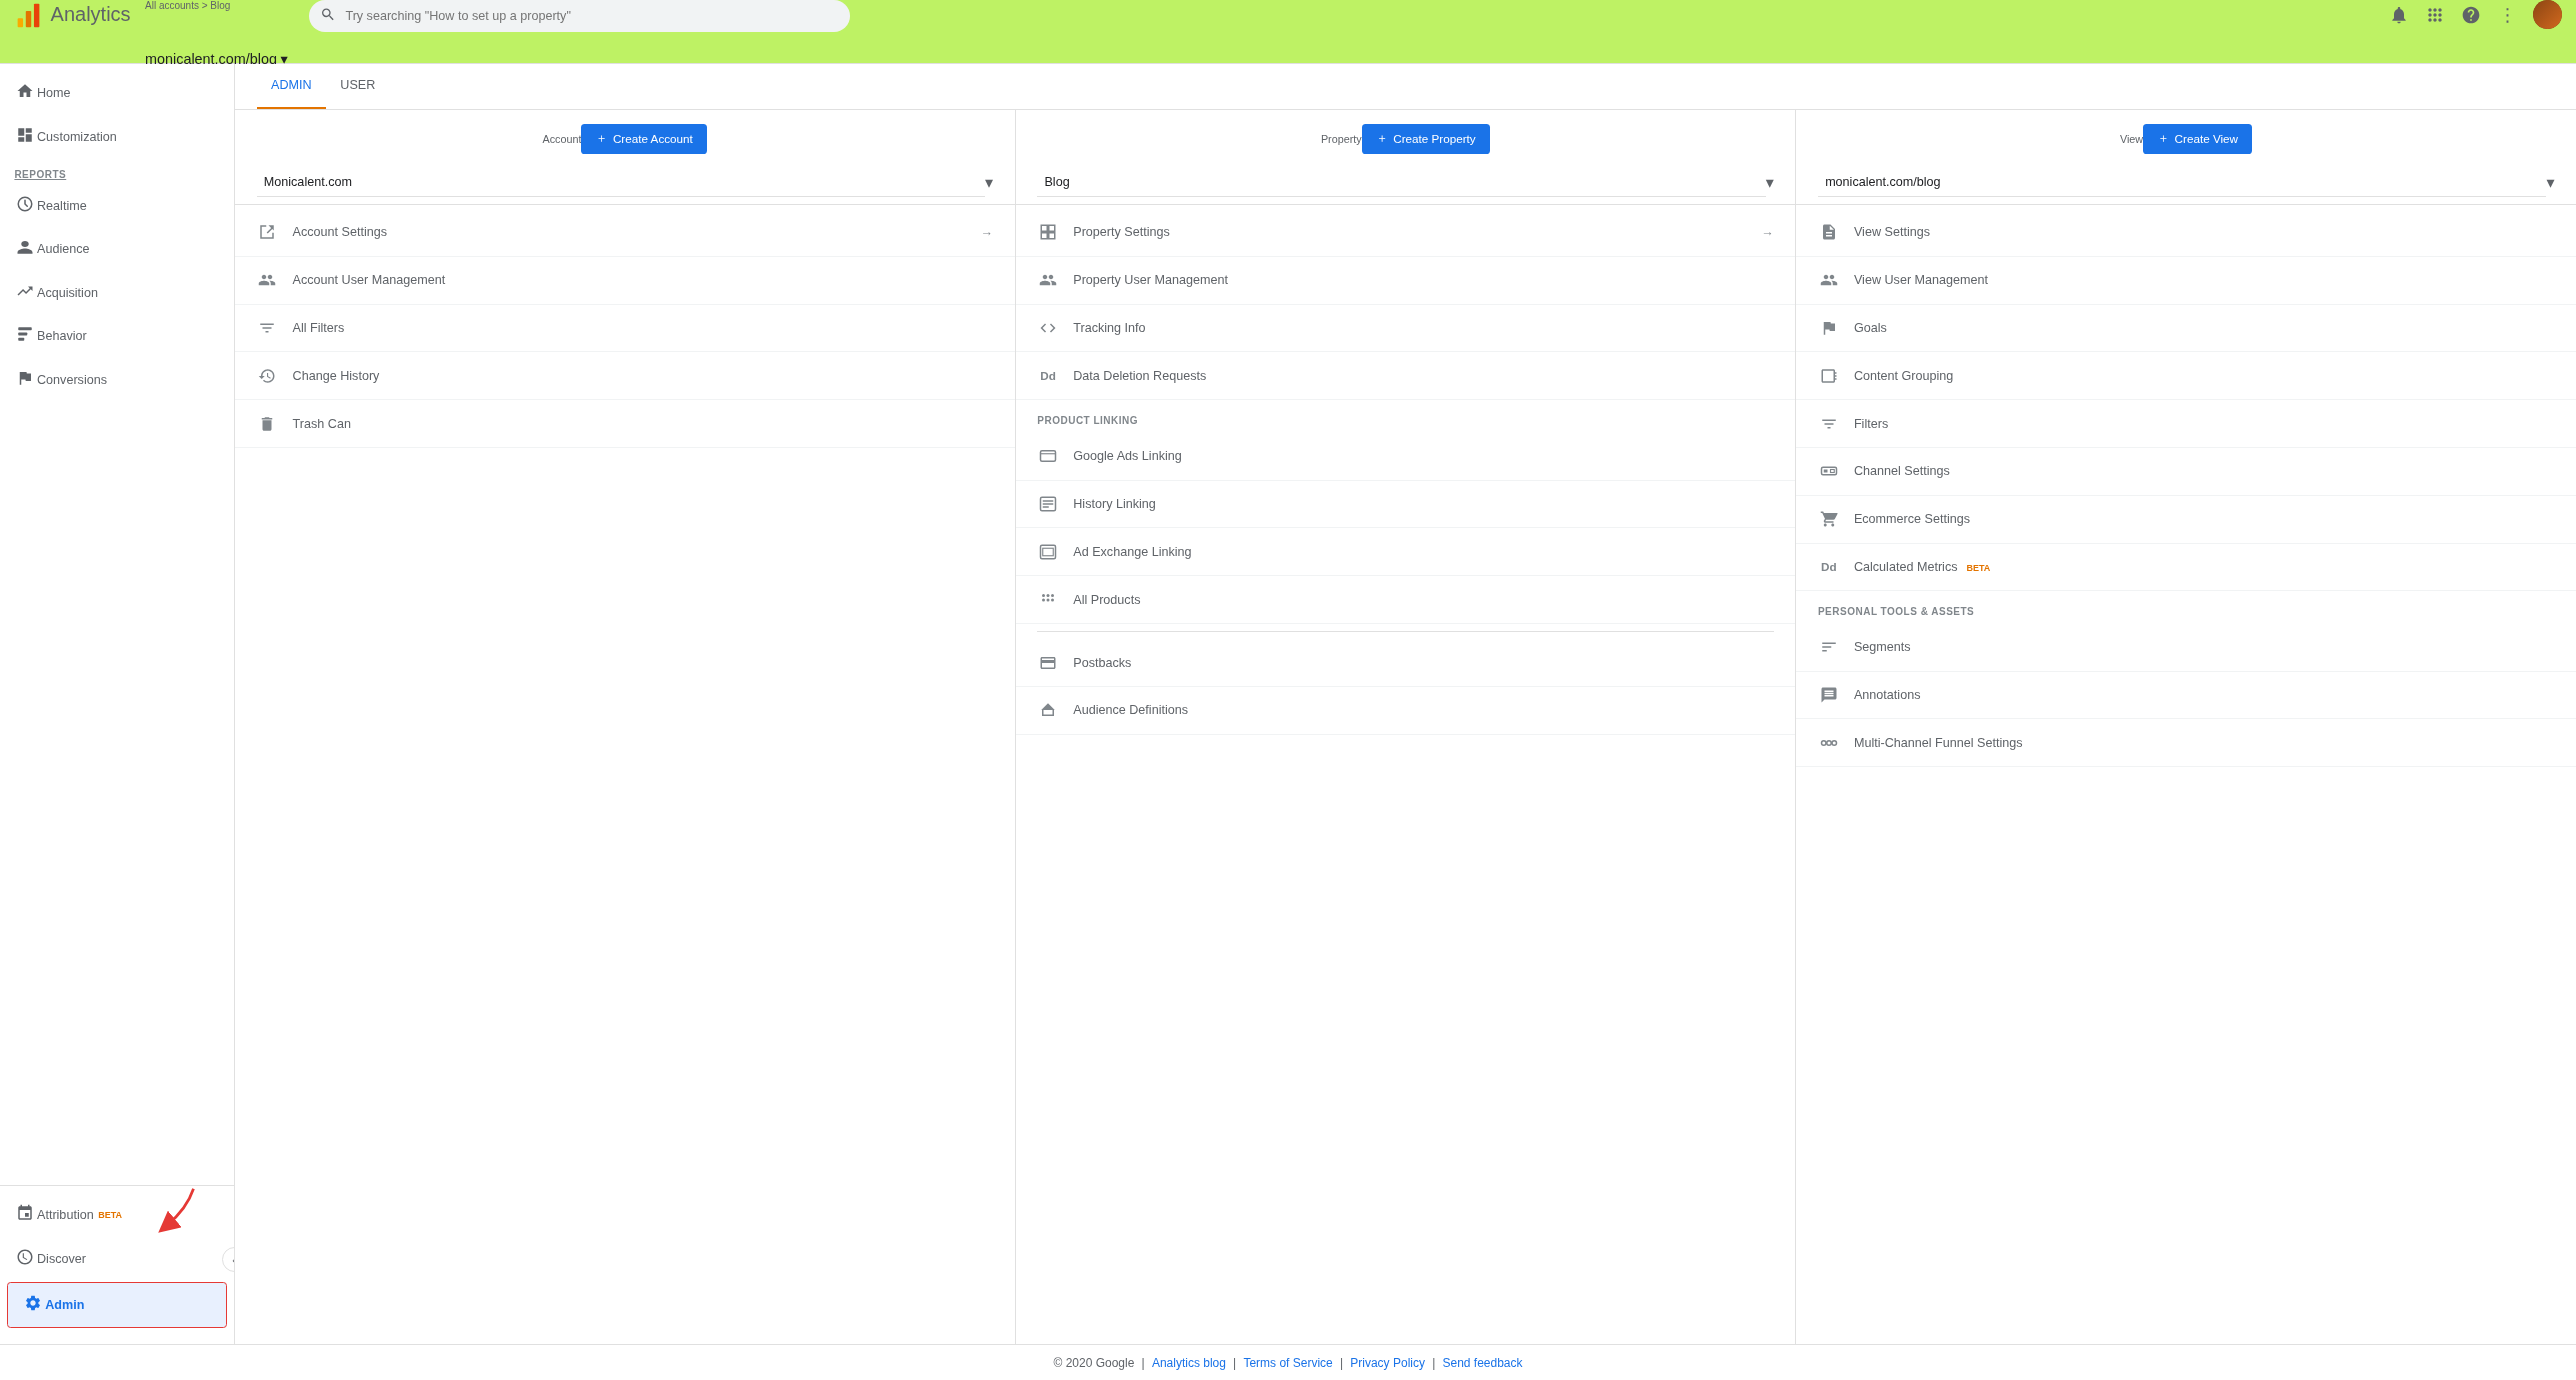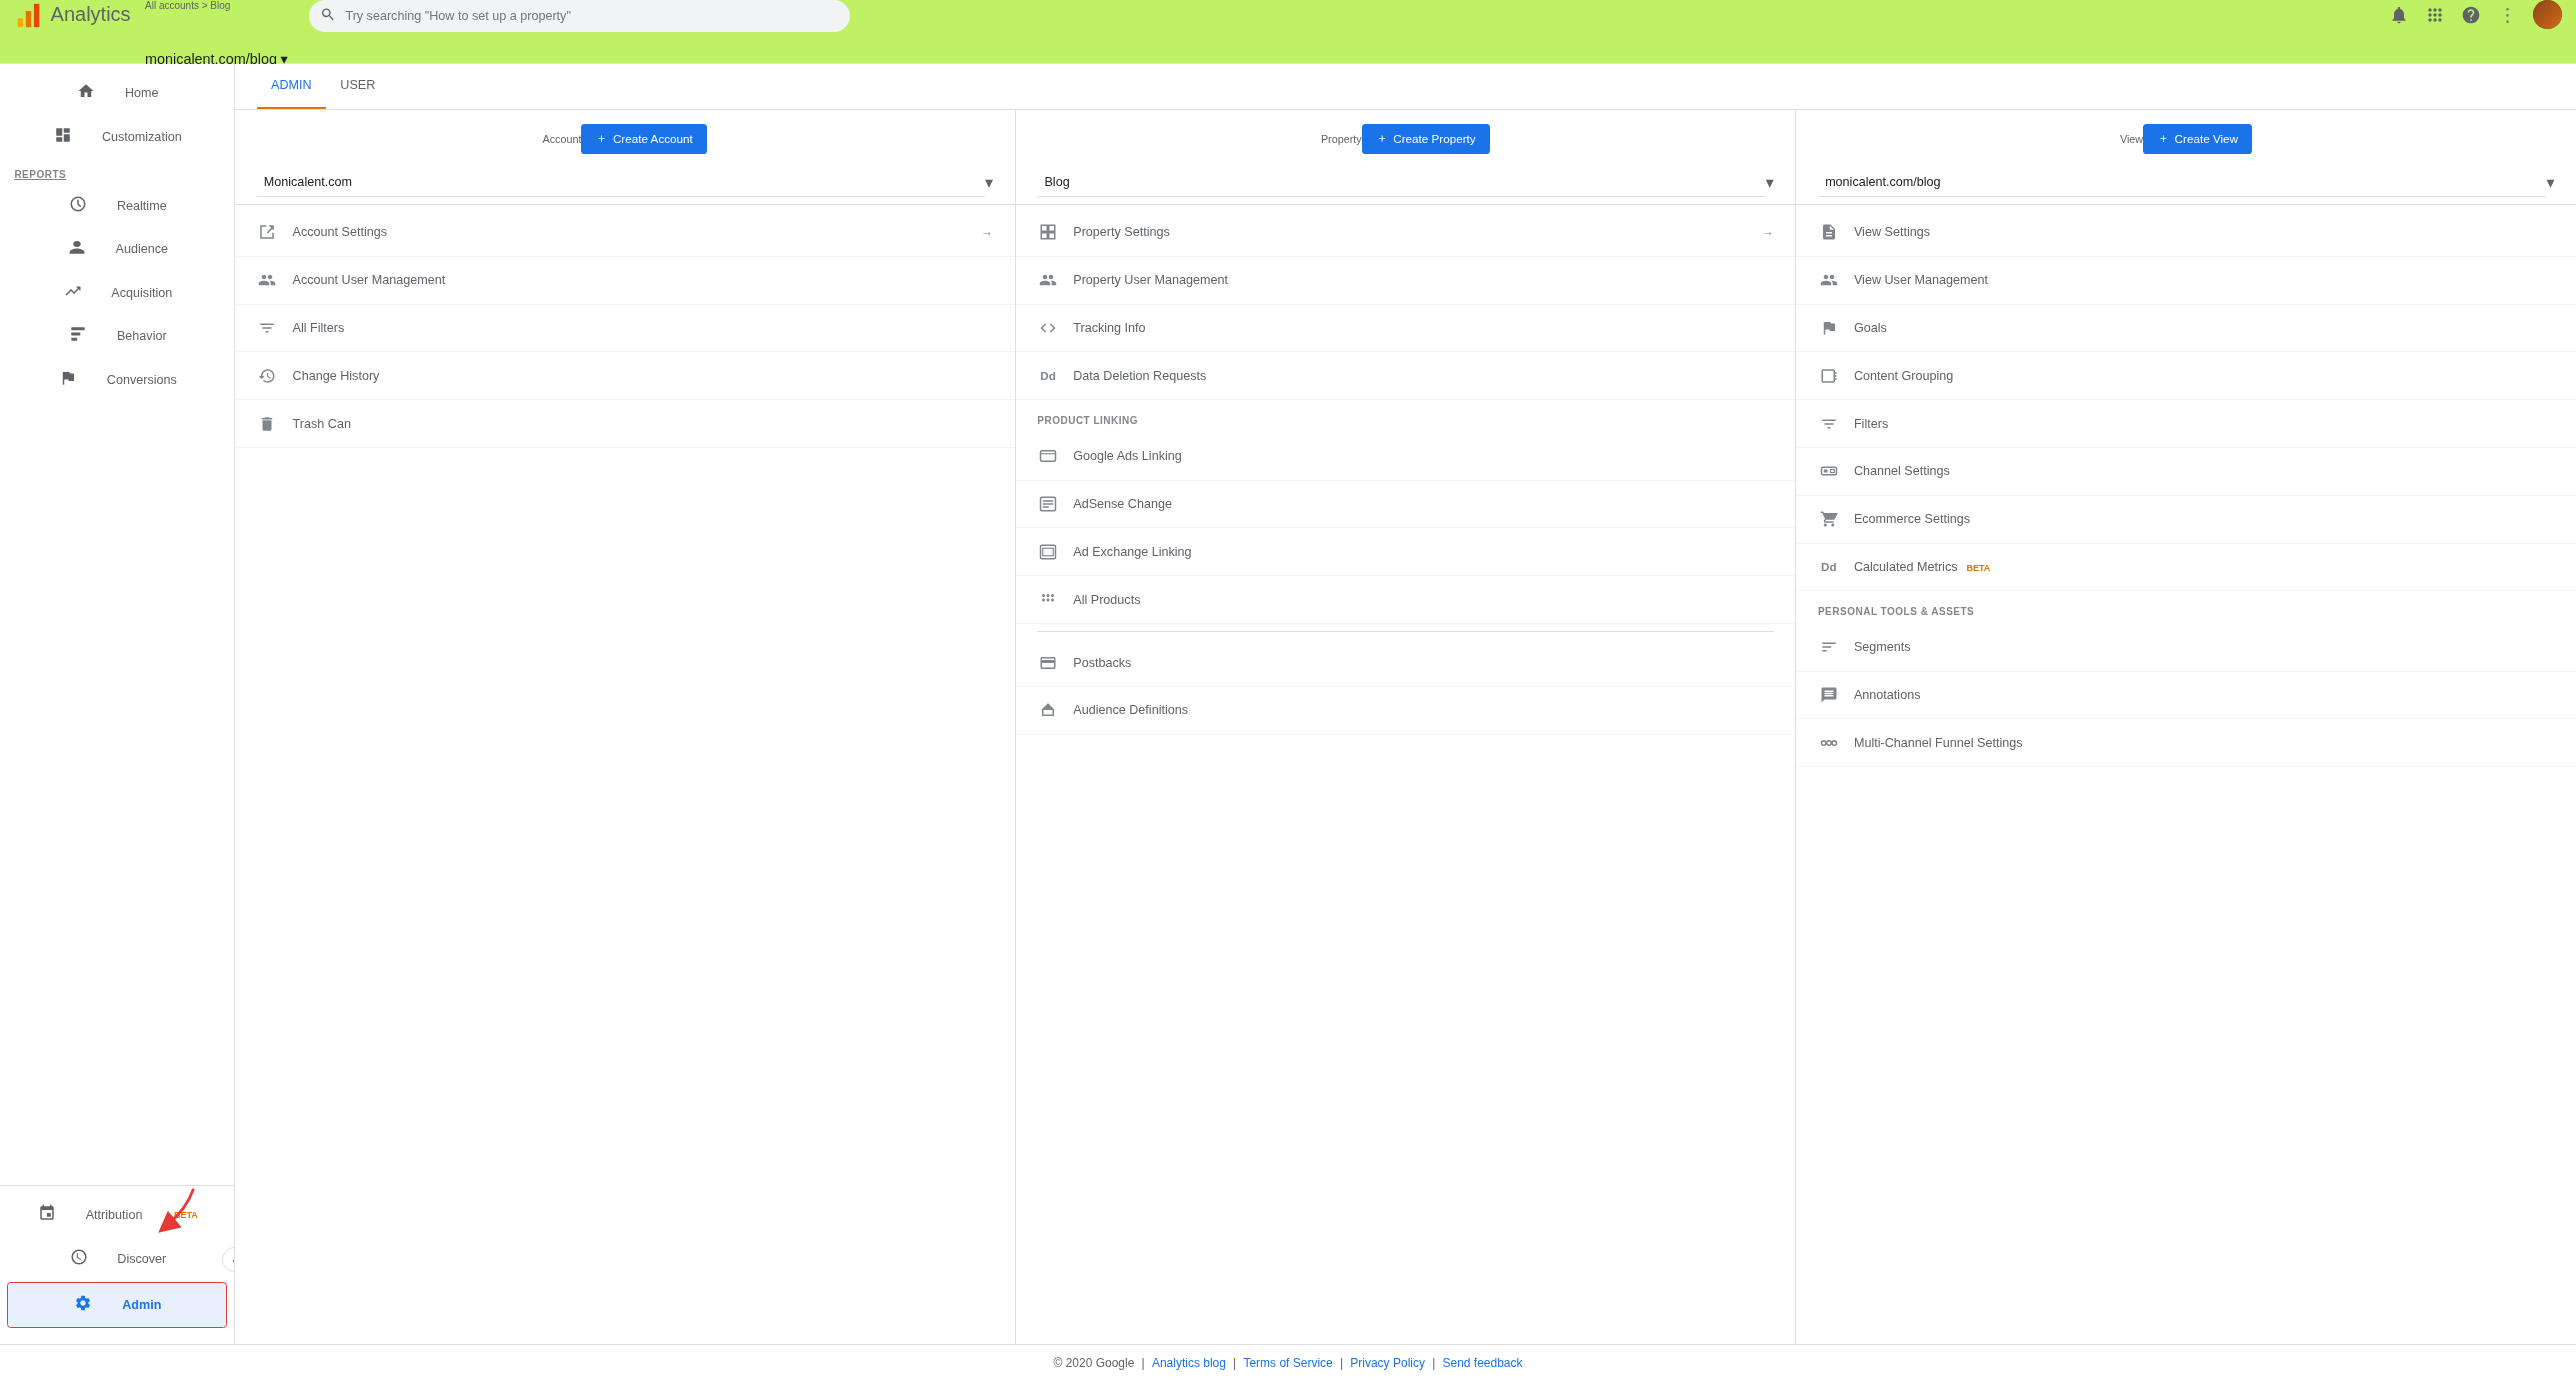--- a/index.html
+++ b/index.html
@@ -53,24 +53,23 @@
       display: flex; flex: 1; overflow: hidden;
     }
 
     
     .sidebar {
       width: 235px; flex-shrink: 0; background: #fff; border-right: 0.9px solid #e0e0e0;
       display: flex; flex-direction: column; overflow-y: auto; position: relative;
     }
     .sidebar-nav { flex: 1; padding: 7.2px 0; }
     .sidebar-item {
-      display: flex; align-items: center; gap: 28px; padding: 10.8px 14.4px;
+      display: flex; align-items: center; gap: 1px; padding: 10.8px 14.4px;
       cursor: pointer; color: #5f6368; font-size: 12.6px; border-radius: 0;
       transition: background 0.2s;
-      justify-content: center;
     }
     .sidebar-item .item-icon { font-size: 16px; width: 21.6px; text-align: center; }
     .sidebar-section-label {
       font-size: 10px; font-weight: 700; color: #80868b; padding: 10.8px 14.4px 3.6px;
       letter-spacing: 0.5px;
       text-decoration: underline;
     }
     .sidebar-bottom {
       padding: 7.2px 0 14.4px; border-top: 0.9px solid #e0e0e0;
     }
@@ -464,21 +463,21 @@
         </div>
         <div class="menu-item">
           <span class="mi-icon">
             <svg width="18" height="18" viewBox="0 0 24 24" fill="#80868b">
                 <rect x="2" y="3" width="20" height="18" rx="2" fill="none" stroke="#80868b" stroke-width="2"></rect>
                 <rect x="5" y="7" width="14" height="2" fill="#80868b"></rect>
                 <rect x="5" y="11" width="14" height="2" fill="#80868b"></rect>
                 <rect x="5" y="15" width="8" height="2" fill="#80868b"></rect>
               </svg>
           </span>
-          <span class="mi-label">AdSense Change</span>
+          <span class="mi-label">History Linking</span>
         </div>
         <div class="menu-item">
           <span class="mi-icon">
             <svg width="18" height="18" viewBox="0 0 24 24" fill="#80868b">
                 <rect x="2" y="3" width="20" height="18" rx="2" fill="none" stroke="#80868b" stroke-width="2"></rect>
                 <rect x="5" y="7" width="14" height="10" fill="none" stroke="#80868b" stroke-width="1.5"></rect>
               </svg>
           </span>
           <span class="mi-label">Ad Exchange Linking</span>
         </div>

